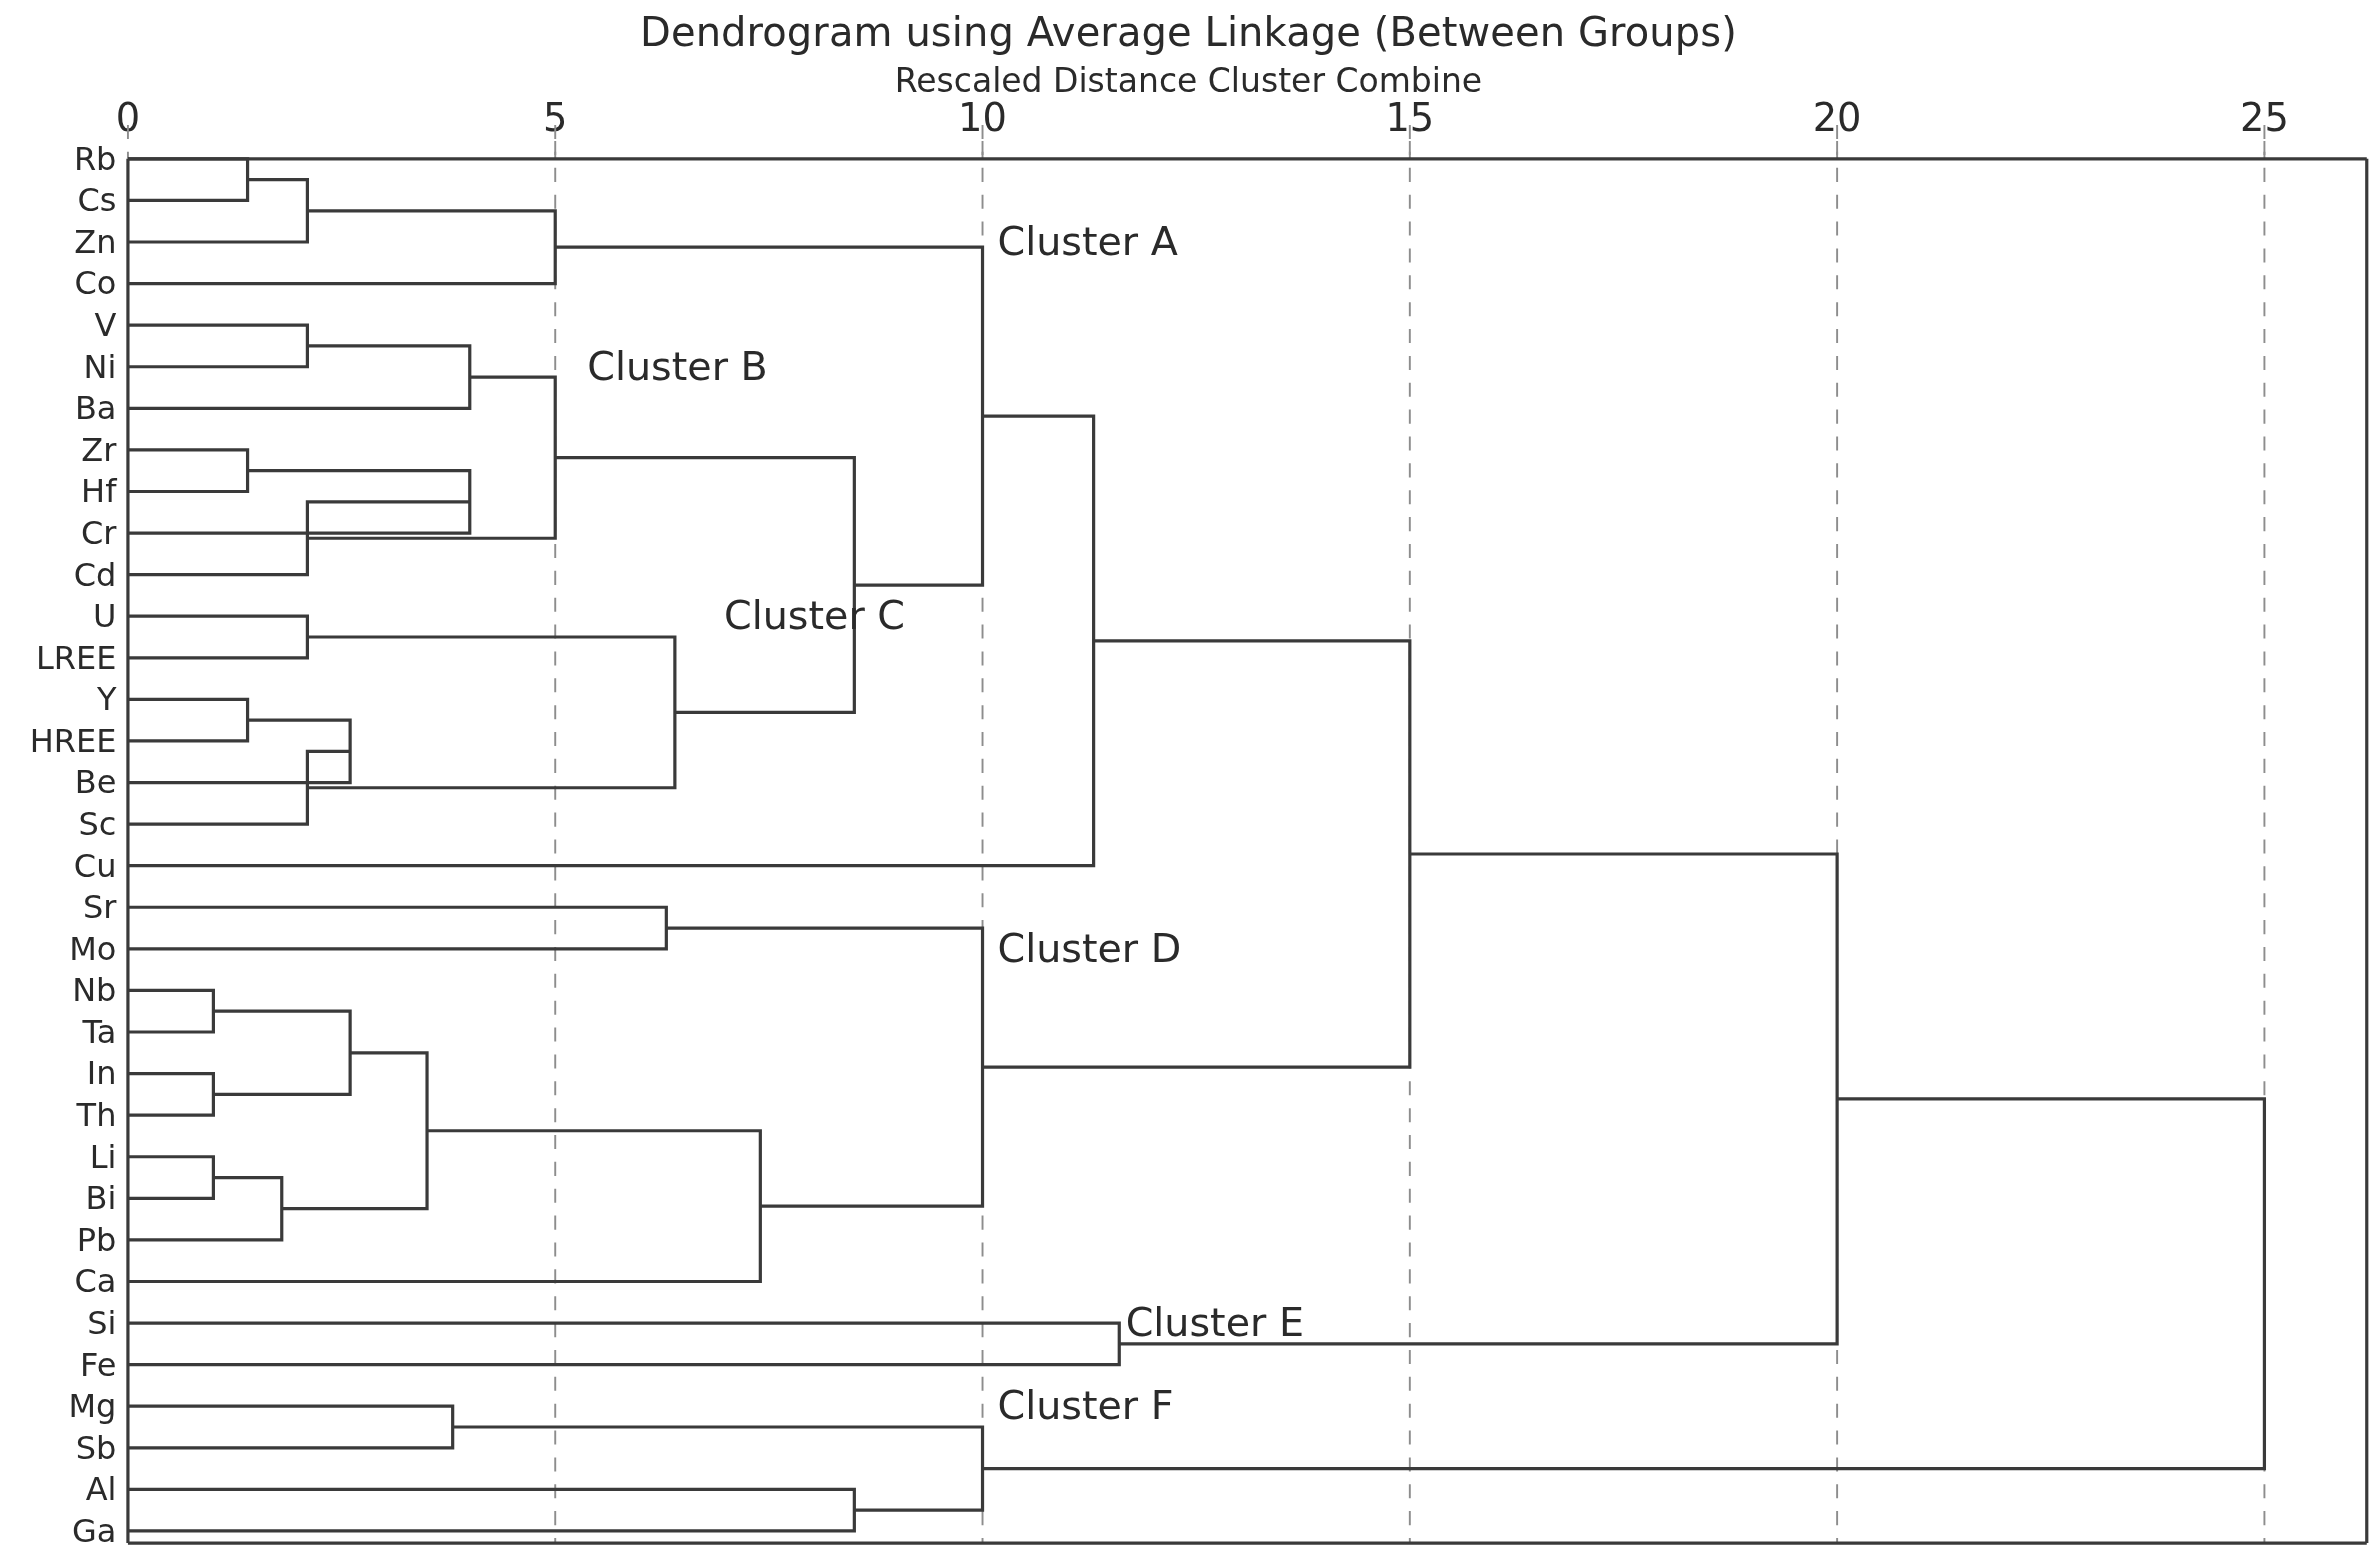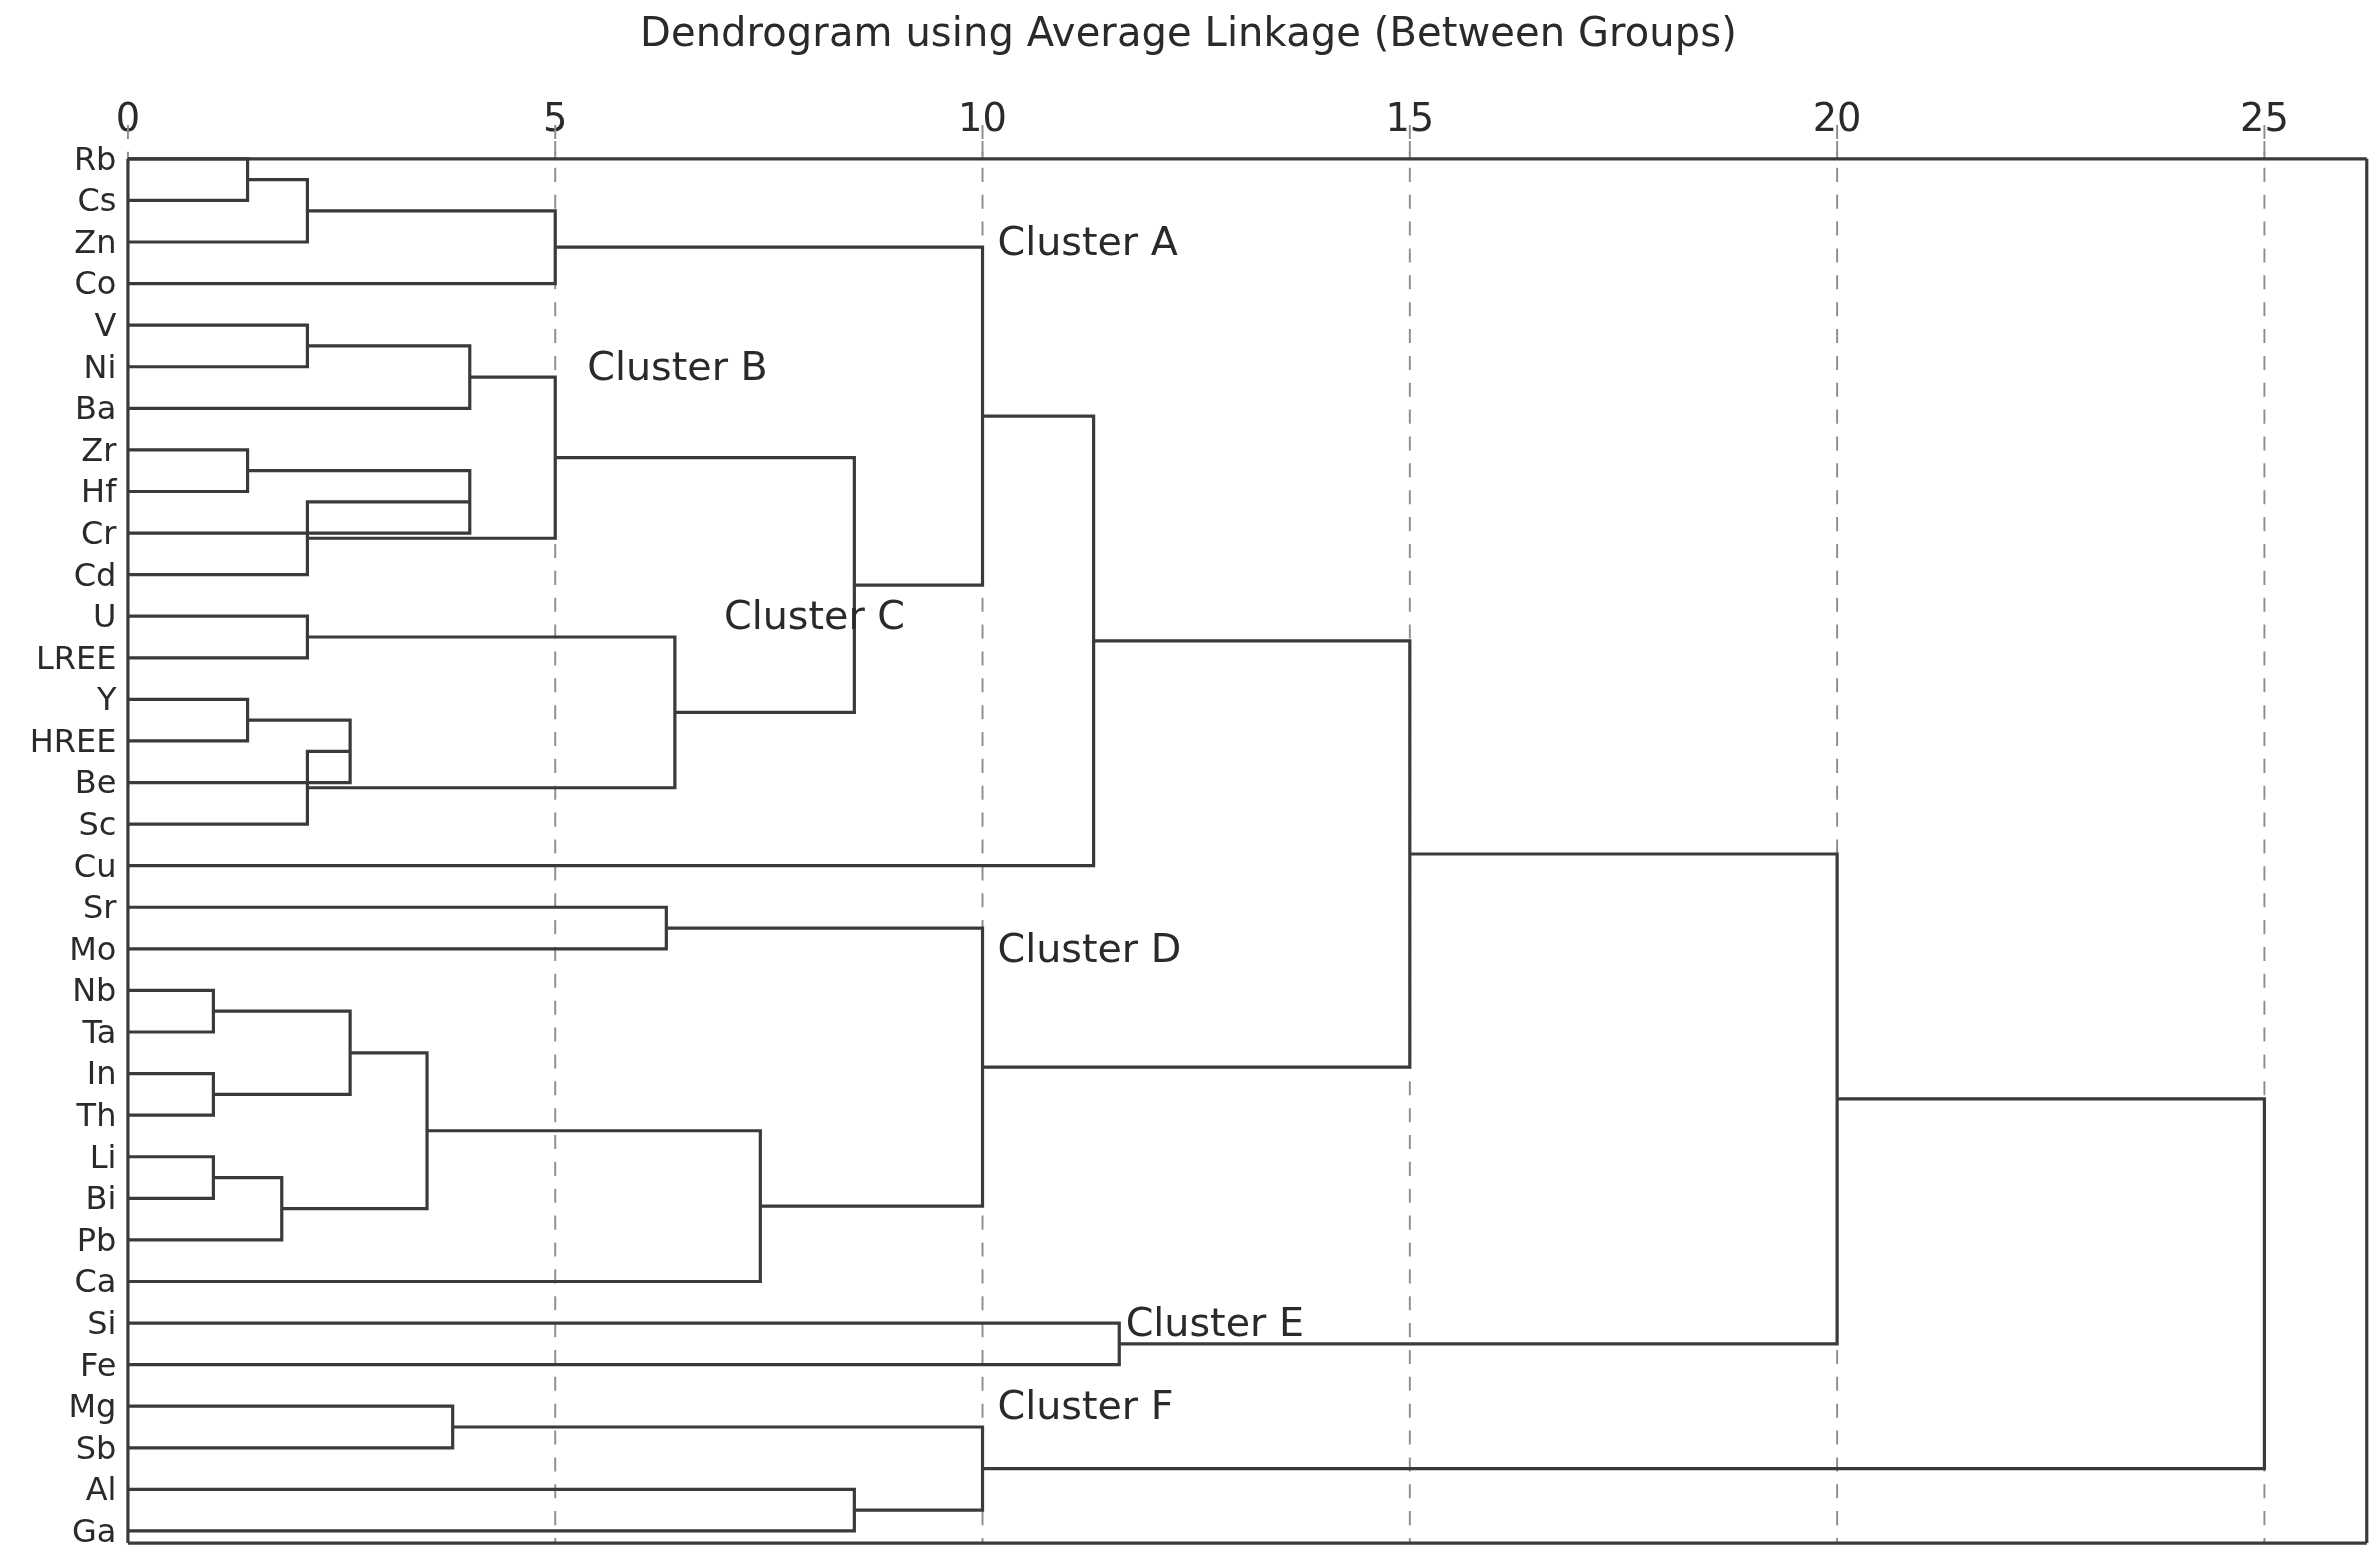--- a/index.html
+++ b/index.html
@@ -47,20 +47,21 @@
   }
   .link{fill:none;stroke:#3a3a3a;stroke-width:5;}
   .grid{stroke:#8d8d8d;stroke-width:3;stroke-dasharray:22 20;fill:none;}
 </style>
 </head>
 <body>
 
 <div id="root">
 
   <div class="title">Dendrogram using Average Linkage (Between Groups)</div>
+  <div class="subtitle">Rescaled Distance Cluster Combine</div>
 
   <svg id="plot" width="2377" height="1551" viewBox="0 0 3716 2424">
       <text x="200" y="205" class="tick-label">0</text>
       <line x1="200" y1="195" x2="200" y2="248" class="grid"></line>
       <line x1="868" y1="220" x2="868" y2="2412" class="grid"></line>
       <text x="868" y="205" class="tick-label">5</text>
       <line x1="868" y1="195" x2="868" y2="248" class="grid"></line>
       <line x1="1536" y1="220" x2="1536" y2="2412" class="grid"></line>
       <text x="1536" y="205" class="tick-label">10</text>
       <line x1="1536" y1="195" x2="1536" y2="248" class="grid"></line>

